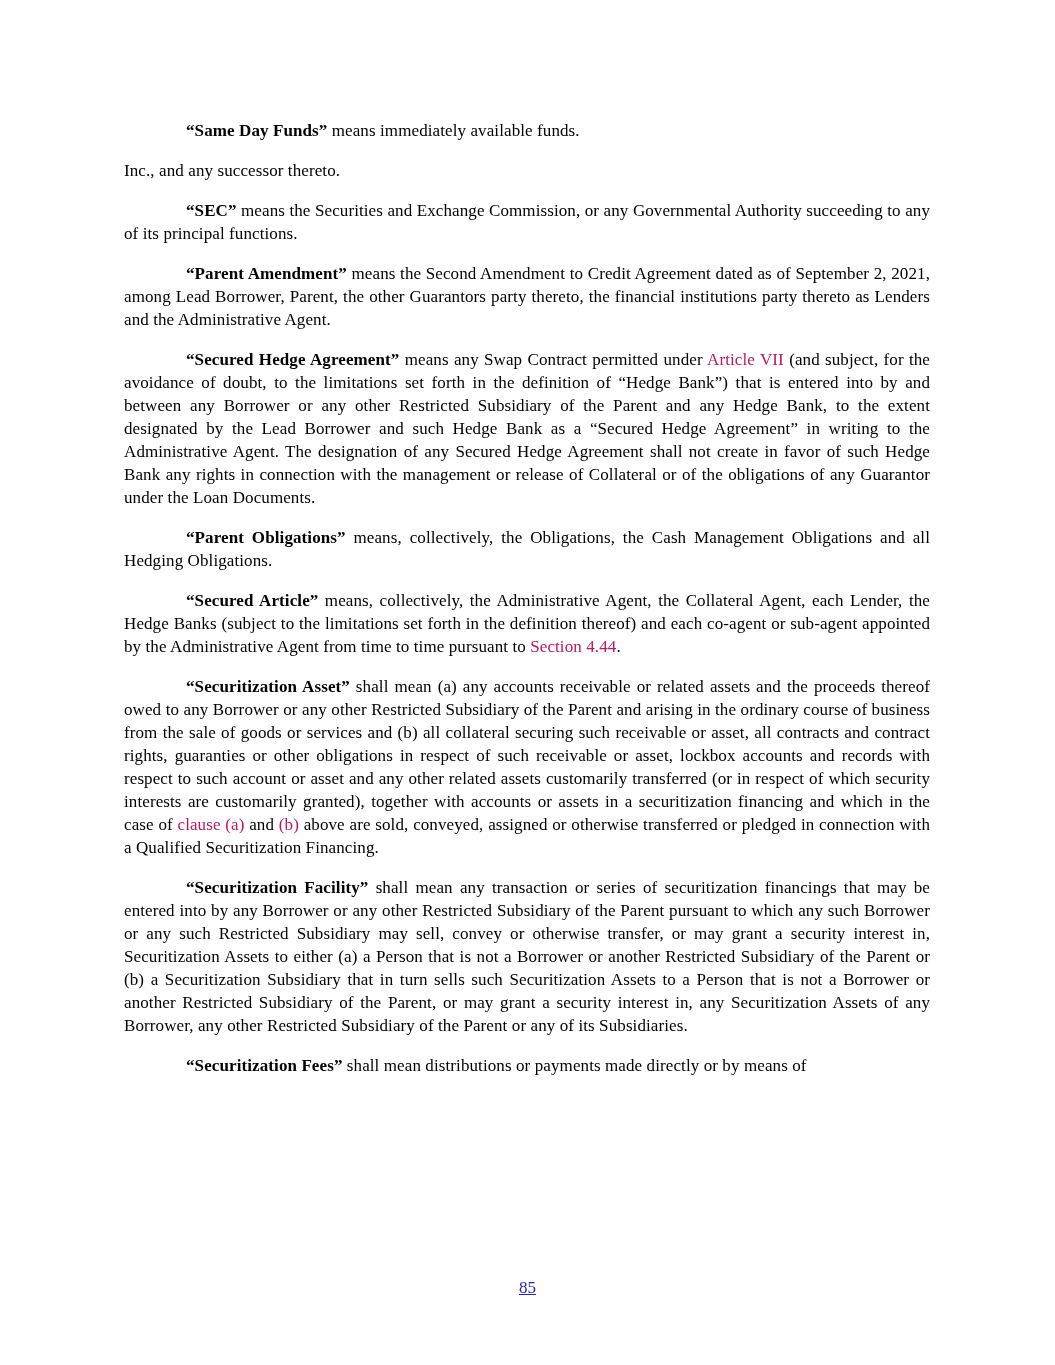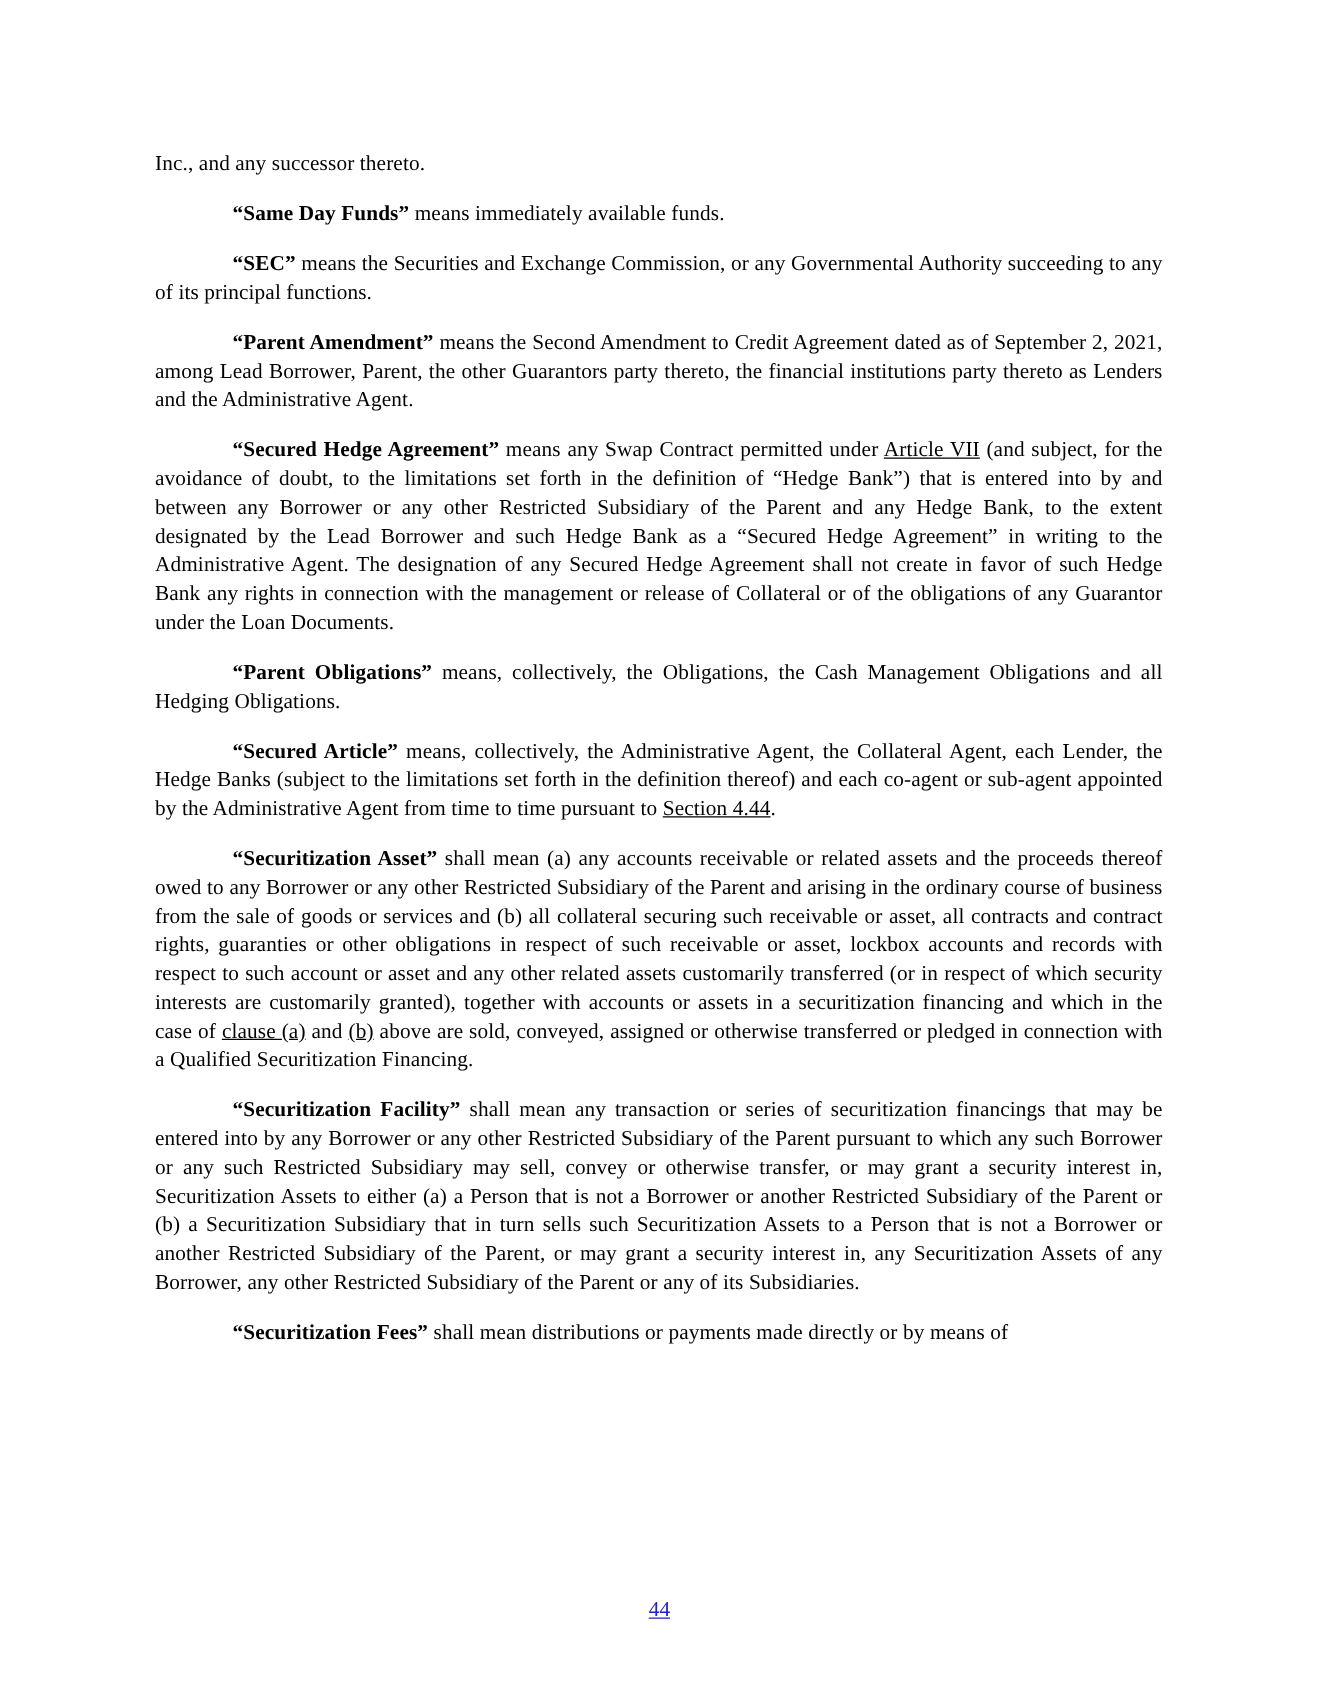--- a/index.html
+++ b/index.html
@@ -31,22 +31,21 @@
     font-size: 17px;
     line-height: 23px;
     text-align: justify;
     letter-spacing: 0.1px;
   }
   p.para.indent {
     text-indent: 62px;
   }
   .bold { font-weight: bold; }
   .xref {
-    text-decoration: underline;
-    color: #000000;
+    color: #be185d;
     cursor: pointer;
   }
   .footer {
     position: absolute;
     top: 1276px;
     left: 0;
     width: 100%;
     text-align: center;
     font-size: 17px;
     line-height: 23px;
@@ -55,27 +54,27 @@
     color: #2222CC;
     text-decoration: underline;
     cursor: pointer;
   }
 </style>
 </head>
 <body>
 
 <div class="page">
   <div class="content">
+      <p class="para indent"><span class="bold">“Same Day Funds”</span> means immediately available funds.</p>
       <p class="para">Inc., and any successor thereto.</p>
-      <p class="para indent"><span class="bold">“Same Day Funds”</span> means immediately available funds.</p>
       <p class="para indent"><span class="bold">“SEC”</span> means the Securities and Exchange Commission, or any Governmental Authority succeeding to any of its principal functions.</p>
       <p class="para indent"><span class="bold">“Parent Amendment”</span> means the Second Amendment to Credit Agreement dated as of September 2, 2021, among Lead Borrower, Parent, the other Guarantors party thereto, the financial institutions party thereto as Lenders and the Administrative Agent.</p>
       <p class="para indent"><span class="bold">“Secured Hedge Agreement”</span> means any Swap Contract permitted under <span class="xref">Article VII</span> (and subject, for the avoidance of doubt, to the limitations set forth in the definition of “Hedge Bank”) that is entered into by and between any Borrower or any other Restricted Subsidiary of the Parent and any Hedge Bank, to the extent designated by the Lead Borrower and such Hedge Bank as a “Secured Hedge Agreement” in writing to the Administrative Agent. The designation of any Secured Hedge Agreement shall not create in favor of such Hedge Bank any rights in connection with the management or release of Collateral or of the obligations of any Guarantor under the Loan Documents.</p>
       <p class="para indent"><span class="bold">“Parent Obligations”</span> means, collectively, the Obligations, the Cash Management Obligations and all Hedging Obligations.</p>
       <p class="para indent"><span class="bold">“Secured Article”</span> means, collectively, the Administrative Agent, the Collateral Agent, each Lender, the Hedge Banks (subject to the limitations set forth in the definition thereof) and each co-agent or sub-agent appointed by the Administrative Agent from time to time pursuant to <span class="xref">Section 4.44</span>.</p>
       <p class="para indent"><span class="bold">“Securitization Asset”</span> shall mean (a) any accounts receivable or related assets and the proceeds thereof owed to any Borrower or any other Restricted Subsidiary of the Parent and arising in the ordinary course of business from the sale of goods or services and (b) all collateral securing such receivable or asset, all contracts and contract rights, guaranties or other obligations in respect of such receivable or asset, lockbox accounts and records with respect to such account or asset and any other related assets customarily transferred (or in respect of which security interests are customarily granted), together with accounts or assets in a securitization financing and which in the case of <span class="xref">clause (a)</span> and <span class="xref">(b)</span> above are sold, conveyed, assigned or otherwise transferred or pledged in connection with a Qualified Securitization Financing.</p>
       <p class="para indent"><span class="bold">“Securitization Facility”</span> shall mean any transaction or series of securitization financings that may be entered into by any Borrower or any other Restricted Subsidiary of the Parent pursuant to which any such Borrower or any such Restricted Subsidiary may sell, convey or otherwise transfer, or may grant a security interest in, Securitization Assets to either (a) a Person that is not a Borrower or another Restricted Subsidiary of the Parent or (b) a Securitization Subsidiary that in turn sells such Securitization Assets to a Person that is not a Borrower or another Restricted Subsidiary of the Parent, or may grant a security interest in, any Securitization Assets of any Borrower, any other Restricted Subsidiary of the Parent or any of its Subsidiaries.</p>
       <p class="para indent"><span class="bold">“Securitization Fees”</span> shall mean distributions or payments made directly or by means of</p>
     </div>
   <div class="footer">
-    <span class="page-number">44</span>
+    <span class="page-number">85</span>
   </div>
 </div>
 
 </body></html>

